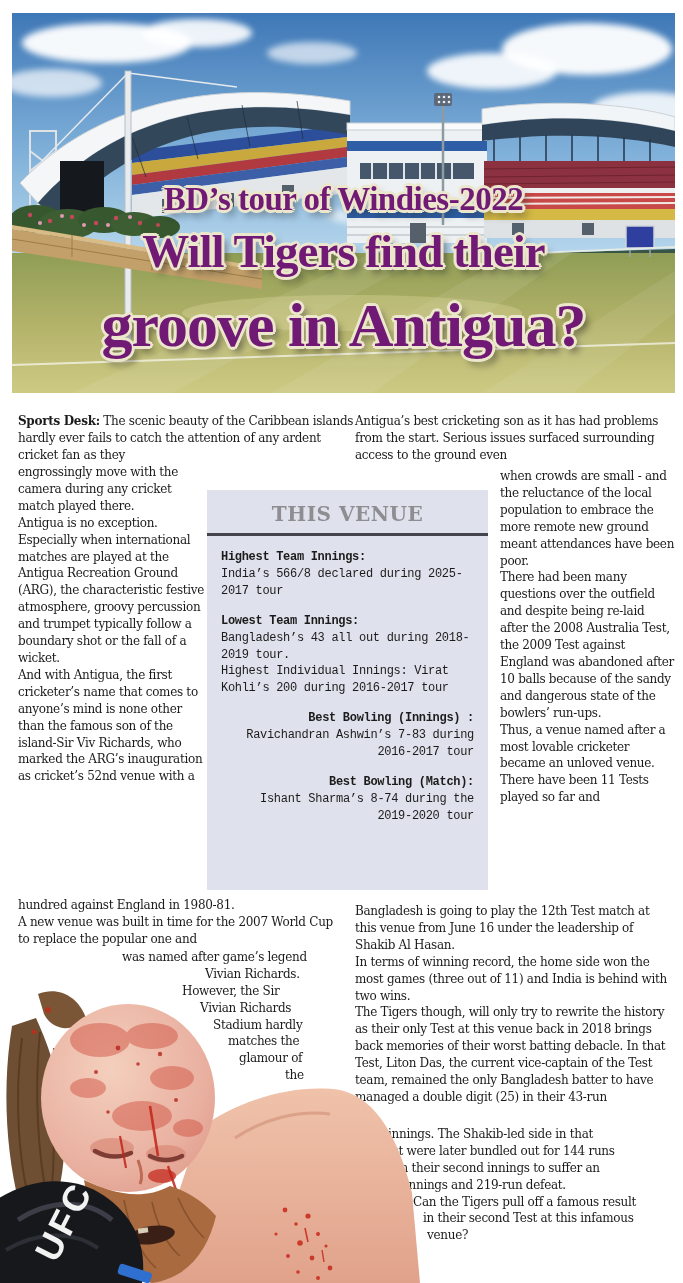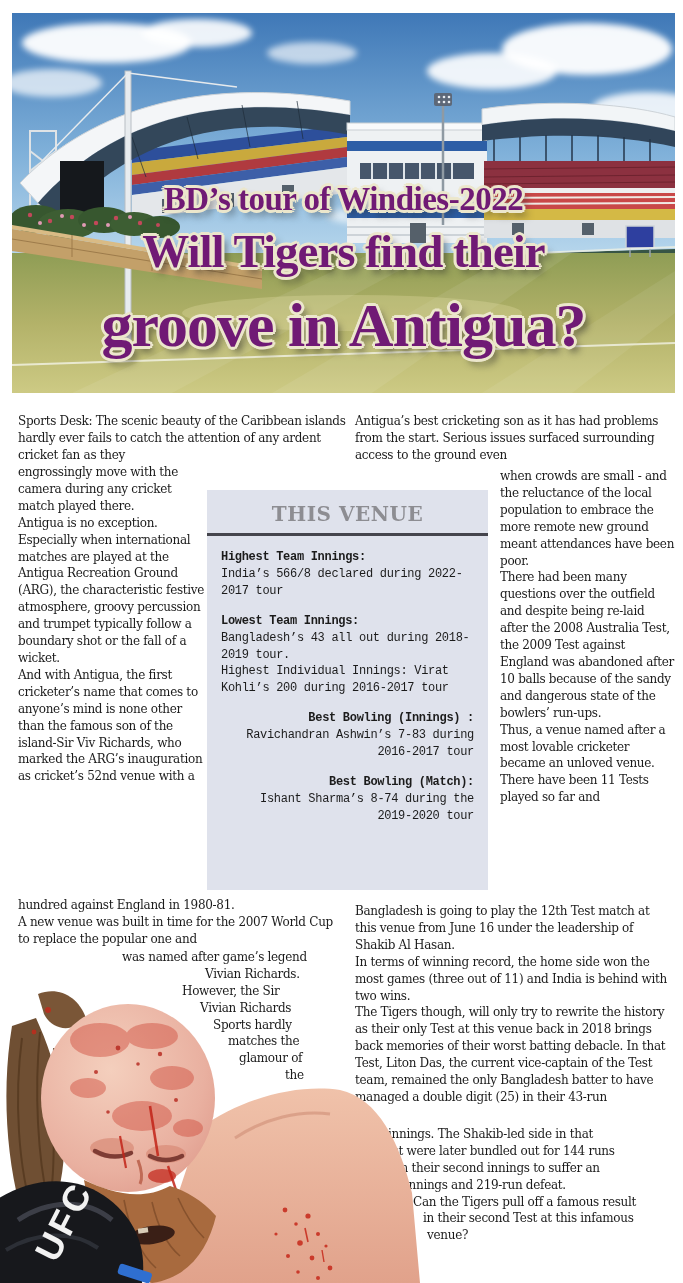--- a/index.html
+++ b/index.html
@@ -12,21 +12,21 @@
              font-family:"Liberation Serif",serif;font-weight:bold;color:#701a75;
              text-shadow:
                -2px -2px 0 #ece7cc, 2px -2px 0 #ece7cc, -2px 2px 0 #ece7cc, 2px 2px 0 #ece7cc,
                -3px 0 0 #ece7cc, 3px 0 0 #ece7cc, 0 -3px 0 #ece7cc, 0 3px 0 #ece7cc,
                5px 6px 7px rgba(40,40,40,.55);}
   .kicker{top:181px;font-size:33px;letter-spacing:-.5px;}
   .h1a{top:224px;font-size:47px;letter-spacing:-1px;}
   .h1b{top:290px;font-size:62px;letter-spacing:-1px;}
   
   .txt{position:absolute;font-size:12px;line-height:16.9px;letter-spacing:-.3px;}
-  .txt b{font-weight:normal;}
+  .txt b{font-weight:bold;}
   .left-intro{left:18px;top:413px;width:340px;}
   .left-narrow{left:18px;top:464px;width:187px;}
   .left-mid{left:18px;top:897px;width:322px;}
   .left-tail{left:18px;top:949px;width:340px;}
   .right-intro{left:355px;top:413px;width:322px;}
   .right-narrow{left:500px;top:468px;width:175px;}
   .right-mid{left:355px;top:903px;width:312px;}
   .right-tail{left:355px;top:1126px;width:326px;}
   .tl{white-space:nowrap;height:16.9px;}
   .lt0{margin-left:104px}.lt1{margin-left:187px}.lt2{margin-left:164px}.lt3{margin-left:182px}
@@ -235,21 +235,21 @@
   <div class="hero-text kicker">BD’s tour of Windies-2022</div>
   <div class="hero-text h1a">Will Tigers find their</div>
   <div class="hero-text h1b">groove in Antigua?</div>
 
   <div class="stats">
     <div class="stats-title">THIS VENUE</div>
     <div class="stats-rule"></div>
 
     <div class="stats-entry">
       <div class="lbl">Highest Team Innings:</div>
-      <div>India’s 566/8 declared during 2022-2017 tour</div>
+      <div>India’s 566/8 declared during 2025-2017 tour</div>
     </div>
 
     <div class="stats-entry">
       <div class="lbl">Lowest Team Innings:</div>
       <div>Bangladesh’s 43 all out during 2018-2019 tour.</div>
       <div>Highest Individual Innings: Virat Kohli’s 200 during 2016-2017 tour</div>
     </div>
 
     <div class="stats-entry right">
       <div class="lbl">Best Bowling (Innings) :</div>
@@ -273,21 +273,21 @@
   <div class="txt left-mid">
     <div>hundred against England in 1980-81.</div>
     <div>A new venue was built in time for the 2007 World Cup to replace the popular one and</div>
   </div>
 
   <div class="txt left-tail">
     <div class="tl lt0">was named after game’s legend</div>
     <div class="tl lt1">Vivian Richards.</div>
     <div class="tl lt2">However, the Sir</div>
     <div class="tl lt3">Vivian Richards</div>
-    <div class="tl lt4">Sports hardly</div>
+    <div class="tl lt4">Stadium hardly</div>
     <div class="tl lt5">matches the</div>
     <div class="tl lt6">glamour of</div>
     <div class="tl lt7">the</div>
   </div>
 
   <div class="txt right-intro">Antigua’s best cricketing son as it has had problems from the start. Serious issues surfaced surrounding access to the ground even</div>
 
   <div class="txt right-narrow">
     <div>when crowds are small - and the reluctance of the local population to embrace the more remote new ground meant attendances have been poor.</div>
     <div>There had been many questions over the outfield and despite being re-laid after the 2008 Australia Test, the 2009 Test against England was abandoned after 10 balls because of the sandy and dangerous state of the bowlers’ run-ups.</div>

